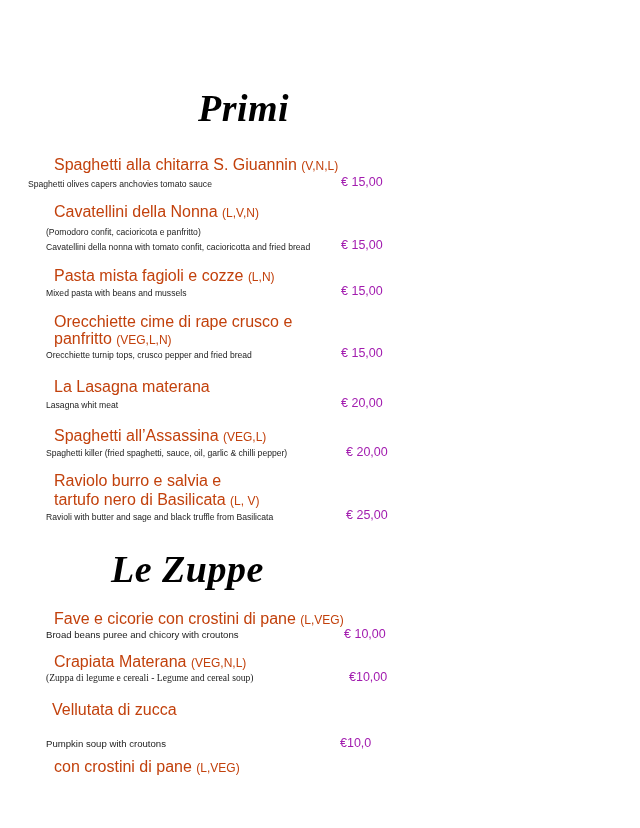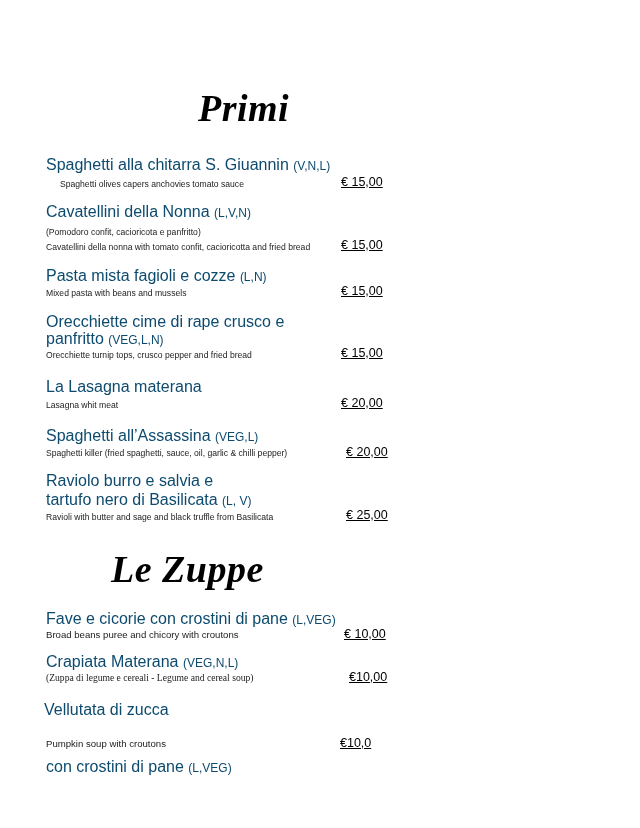--- a/index.html
+++ b/index.html
@@ -1,31 +1,31 @@
 <!DOCTYPE html>
 <html><head>
   <meta charset="utf-8">
   <style>
     html, body { margin: 0; padding: 0; background: #ffffff; }
     body { width: 640px; height: 828px; position: relative; overflow: hidden; color: #000; font-family: "Liberation Sans", sans-serif; }
     .abs { position: absolute; white-space: nowrap; }
     .section-title { font-family: Liberation Serif, serif; font-weight: bold; font-style: italic; font-size: 38px; line-height: 1; letter-spacing: 0.5px; }
-    .dish-name { font-size: 16px; line-height: 20px; color: #0c4a6e; }
+    .dish-name { font-size: 16px; line-height: 20px; color: #c2410c; margin-left: 8px; }
     .tags { font-size: 12px; }
     .desc { font-size: 8.6px; line-height: 12px; color: #222; }
     .desc.lg { font-size: 9.6px; }
-    .price { font-size: 12.5px; line-height: 14px; color: #000000; text-decoration: underline; }
+    .price { font-size: 12.5px; line-height: 14px; color: #a21caf; }
   </style>
 </head>
 <body>
 
 <div class="abs section-title" style="left:198px; top:89px;">Primi</div>
 
 <div class="abs dish-name" style="left:46px; top:155px;"><span>Spaghetti alla chitarra S. Giuannin</span> <span class="tags">(V,N,L)</span></div>
-<div class="abs desc" style="left:60px; top:178px;">Spaghetti olives capers anchovies tomato sauce</div>
+<div class="abs desc" style="left:28px; top:178px;">Spaghetti olives capers anchovies tomato sauce</div>
 <div class="abs price" style="left:341px; top:175px;">€ 15,00</div>
 
 <div class="abs dish-name" style="left:46px; top:202px;"><span>Cavatellini della Nonna</span> <span class="tags">(L,V,N)</span></div>
 <div class="abs desc" style="left:46px; top:226px;">(Pomodoro confit, cacioricota e panfritto)</div>
 <div class="abs desc" style="left:46px; top:241px;">Cavatellini della nonna  with tomato confit, cacioricotta and fried bread</div>
 <div class="abs price" style="left:341px; top:238px;">€ 15,00</div>
 
 <div class="abs dish-name" style="left:46px; top:266px;"><span>Pasta mista fagioli e cozze</span> <span class="tags">(L,N)</span></div>
 <div class="abs desc" style="left:46px; top:287px;">Mixed pasta with beans and mussels</div>
 <div class="abs price" style="left:341px; top:284px;">€ 15,00</div>

